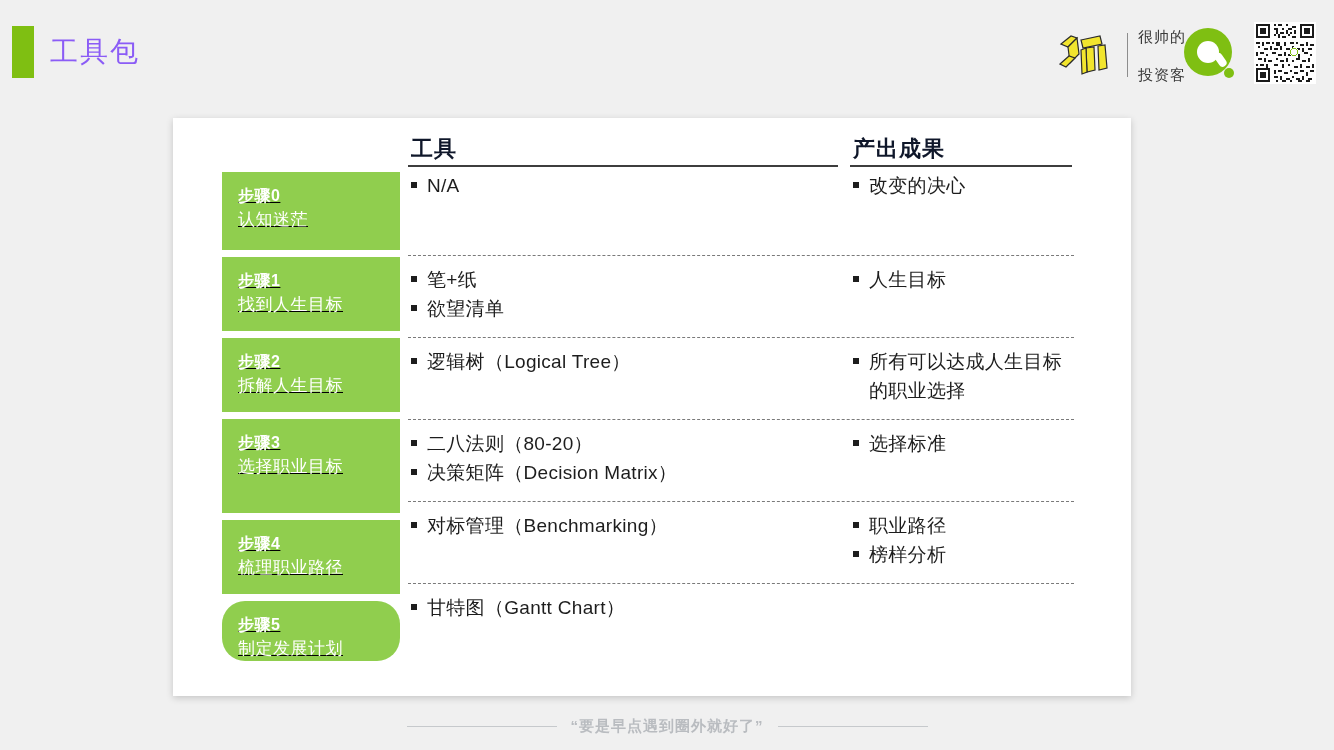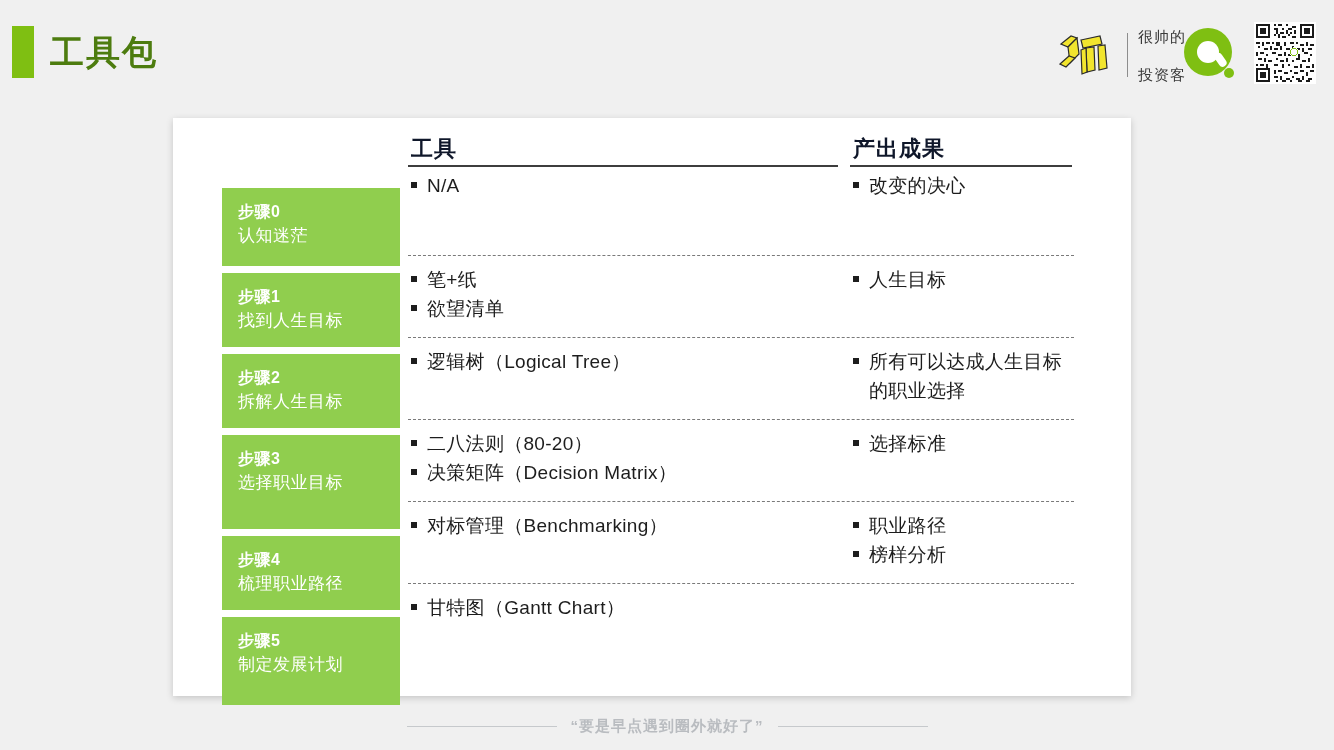--- a/index.html
+++ b/index.html
@@ -26,23 +26,23 @@
     left: 12px;
     top: 26px;
     width: 22px;
     height: 52px;
     background: #7FBF12;
   }
   .page-title {
     position: absolute;
     left: 50px;
     top: 24px;
-    font-size: 34px;
-    font-weight: bold;
-    color: #4d7c0f;
+    font-size: 28px;
+    font-weight: normal;
+    color: #8b5cf6;
     letter-spacing: 2px;
     line-height: 56px;
   }
 
   
   .brand {
     position: absolute;
     right: 148px;
     top: 26px;
     height: 58px;
@@ -116,22 +116,23 @@
     background: #3d3d3d;
     top: 47px;
   }
   .head-rule.tools  { left: 235px; width: 430px; }
   .head-rule.output { left: 677px; width: 222px; }
 
   
   .steps {
     position: absolute;
     left: 49px;
-    top: 70px;
+    top: 54px;
     width: 178px;
+    text-decoration: underline;
   }
   .step-box {
     background: #90CE4E;
     color: #ffffff;
     width: 178px;
     padding: 12px 0 12px 16px;
     margin-bottom: 7px;
   }
   .step-num {
     font-size: 16px;
@@ -142,21 +143,21 @@
   .step-name {
     font-size: 17px;
     line-height: 25px;
     letter-spacing: 0.5px;
   }
   .step-box.h0 { height: 78px; }
   .step-box.h1 { height: 74px; }
   .step-box.h2 { height: 74px; }
   .step-box.h3 { height: 94px; }
   .step-box.h4 { height: 74px; }
-  .step-box.h5 { height: 88px; }
+  .step-box.h5 { height: 60px; border-radius: 23px; }
 
   
   .rows {
     position: absolute;
     left: 235px;
     top: 50px;
     width: 666px;
   }
   .row {
     position: relative;

